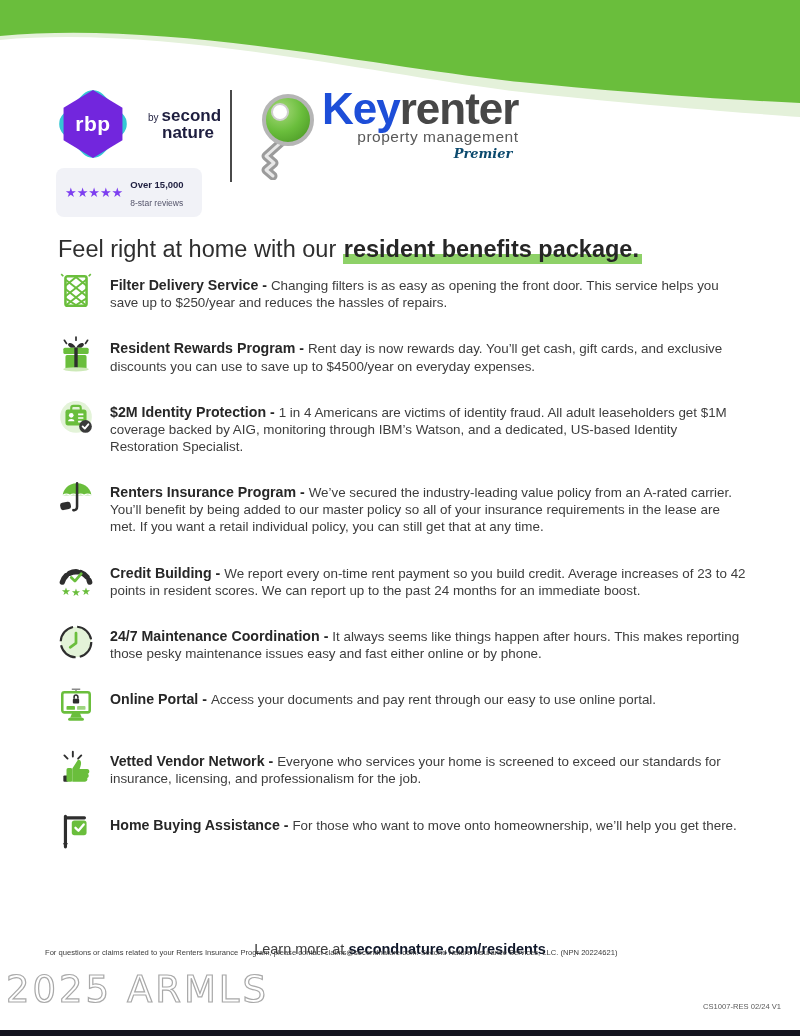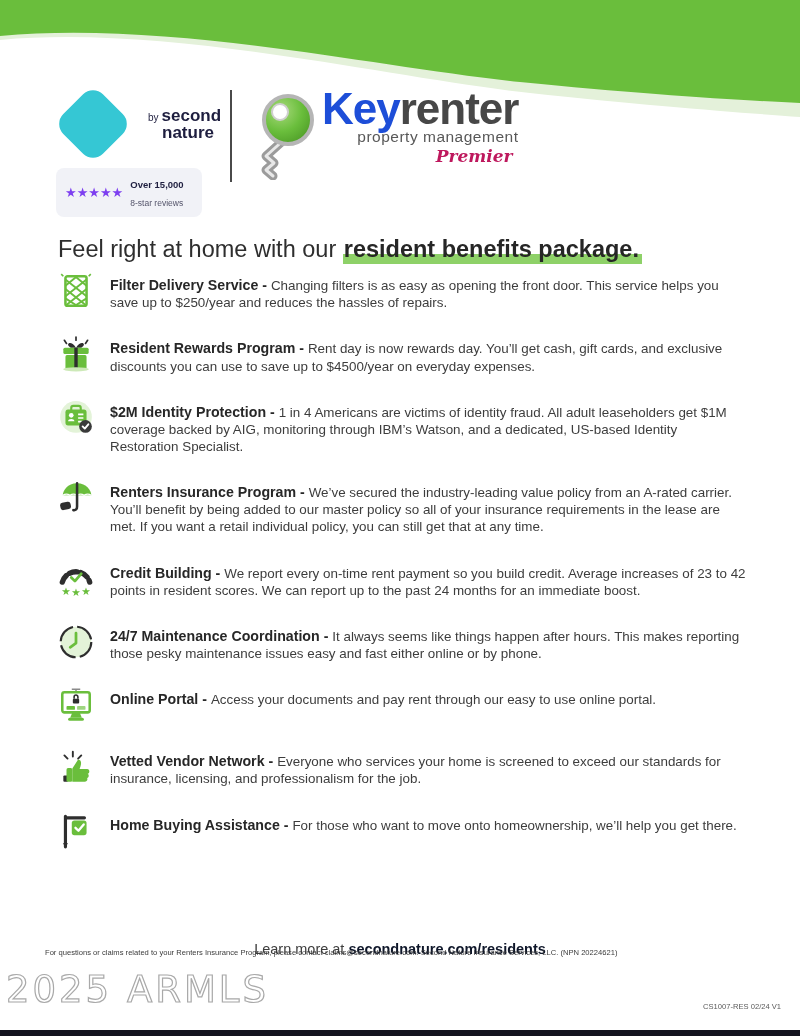--- a/index.html
+++ b/index.html
@@ -31,21 +31,21 @@
   .reviews-sub{font-size:8.5px;color:#55556b;}
   .logo-divider{width:2px;height:92px;background:#4a4a4a;margin:2px 18px 0 24px;}
   .keyrenter{display:flex;align-items:flex-start;gap:6px;}
   .key-icon{margin-top:6px;}
   .kr-text{display:flex;flex-direction:column;align-items:flex-end;}
   .kr-word{font-size:44px;font-weight:bold;line-height:.95;letter-spacing:-1px;}
   .kr-key{color:#1d4ed8;}
   .kr-renter{color:#474747;}
   .kr-sub{font-size:15.5px;color:#585858;letter-spacing:.5px;margin-top:-2px;}
   .kr-premier{font-family:"DejaVu Serif",serif;font-style:italic;font-weight:bold;
-    color:#be185d;font-size:17px;margin-top:0px;margin-right:6px;}
+    color:#0c4a6e;font-size:13px;margin-top:0px;margin-right:6px;}
   
   .page-title{position:absolute;top:236px;left:58px;width:700px;font-size:23.5px;color:#2e2e2e;}
   .page-title .t-bold{font-weight:bold;color:#262626;
     background:linear-gradient(to top,#8ed168 36%,transparent 36%);padding:0 3px 2px 1px;}
   
   .benefits{position:absolute;top:272px;left:57px;width:692px;}
   .benefit{display:flex;gap:15px;margin-bottom:24px;}
   .b-icon{flex:0 0 38px;width:38px;height:38px;}
   .b-text{font-size:13.4px;color:#3d3d3d;line-height:1.28;padding-top:4px;max-width:636px;}
   .b-title{font-weight:bold;color:#272727;font-size:14.2px;}
@@ -67,20 +67,23 @@
     <path d="M0,40 C170,24 390,78 530,93 C650,106 745,113 800,117 L800,0 L0,0 Z" fill="#e4f1da"></path>
     <path d="M0,36 C170,20 380,68 520,82 C640,94 735,100 800,103 L800,0 L0,0 Z" fill="#6abe3c"></path>
   </svg>
 </div>
 
 <div class="logo-row">
   <div class="rbp-block">
     <div class="rbp-lockup">
       <div class="rbp-badge">
         <div class="rbp-teal"></div>
+        <div class="rbp-purple">
+            <span>rbp</span>
+          </div>
       </div>
       <div class="sn-word">
         <span class="sn-by">by</span><span>second</span><br>
         <span style="margin-left:22px;">nature</span>
       </div>
     </div>
     <div class="reviews-pill">
       <span class="stars">★★★★★</span>
       <span class="reviews-txt">
         <span class="reviews-bold">Over 15,000</span><br>

